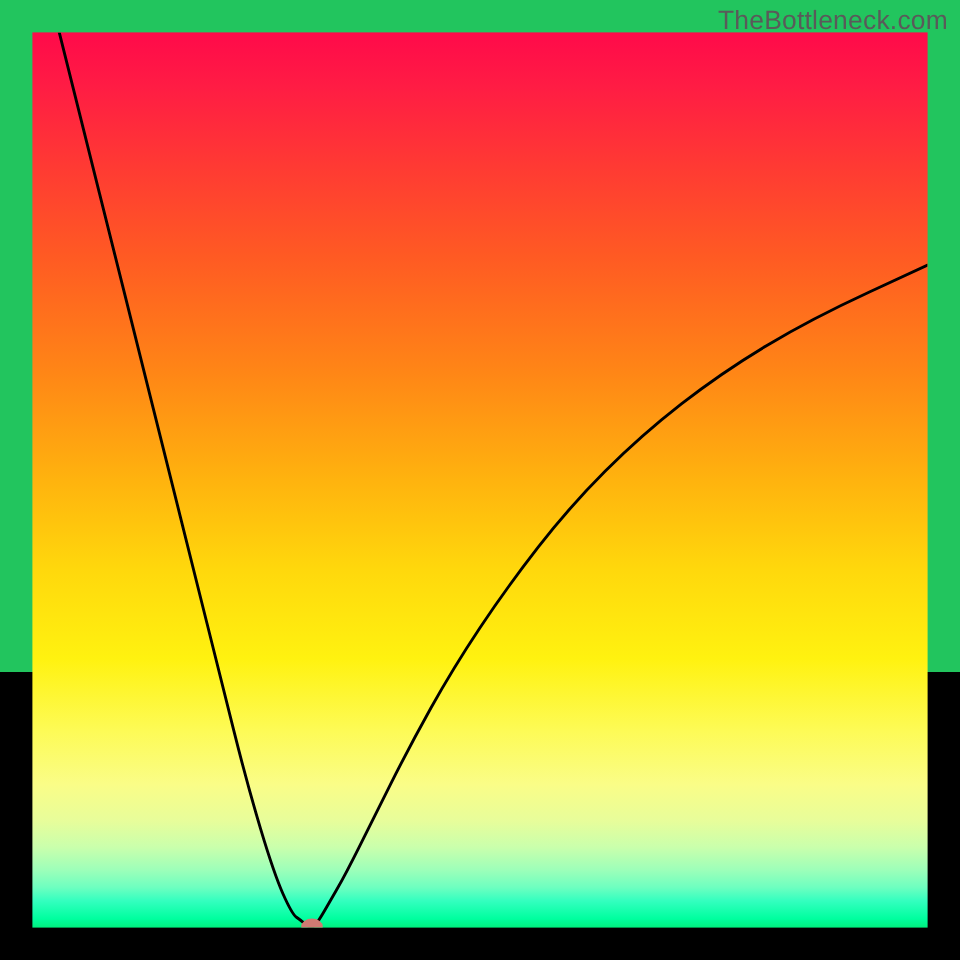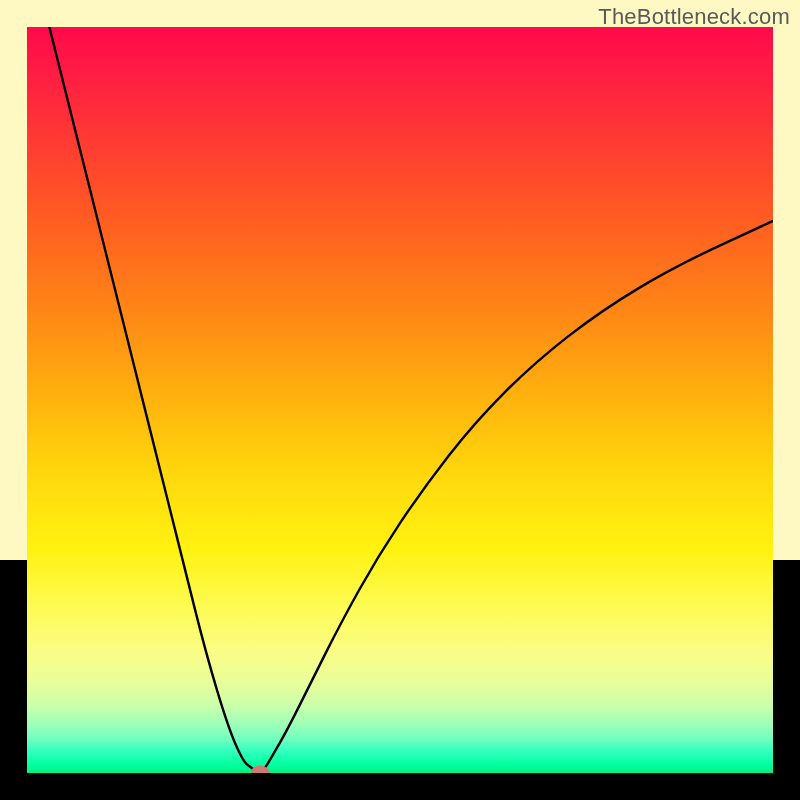--- a/index.html
+++ b/index.html
@@ -8,21 +8,21 @@
     width: 800px;
     height: 800px;
     background: #000;
     font-family: Arial, Helvetica, sans-serif;
     overflow: hidden;
   }
   .frame {
     position: relative;
     width: 800px;
     height: 560px;
-    background: #fef9c3;
+    background: #22c55e;
   }
   .watermark {
     position: absolute;
     top: 4px;
     right: 10px;
     color: #5a5a5a;
     font-size: 22px;
     font-weight: 500;
     letter-spacing: 0.2px;
     z-index: 10;

